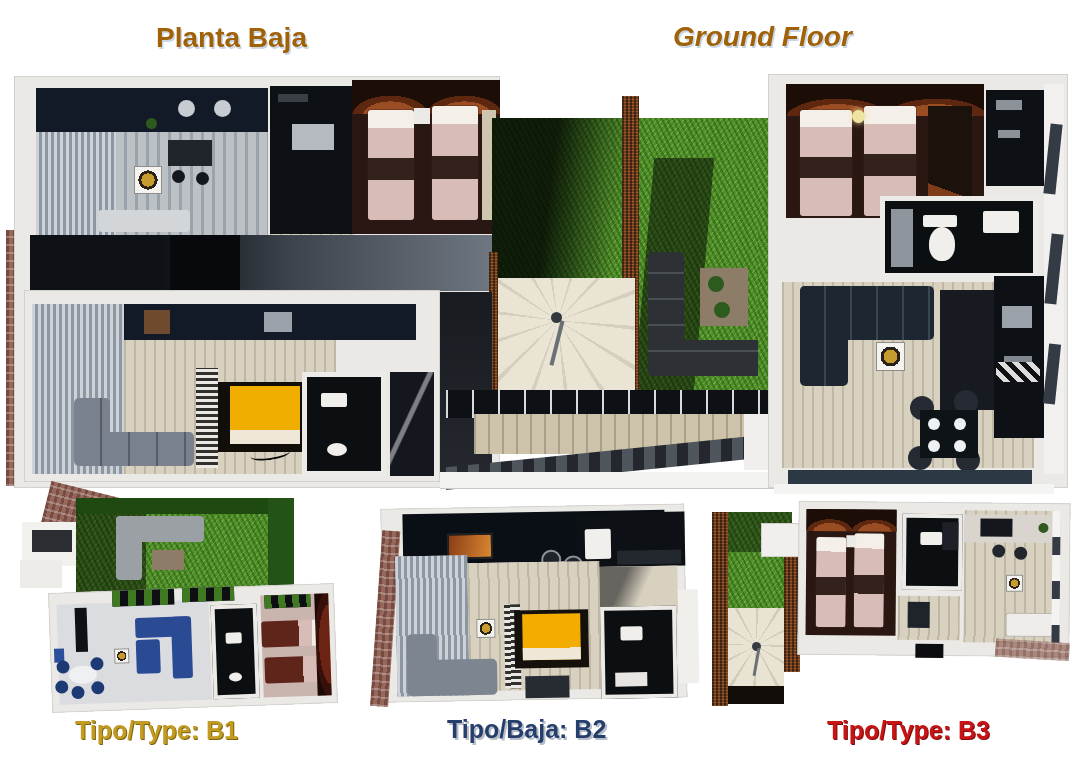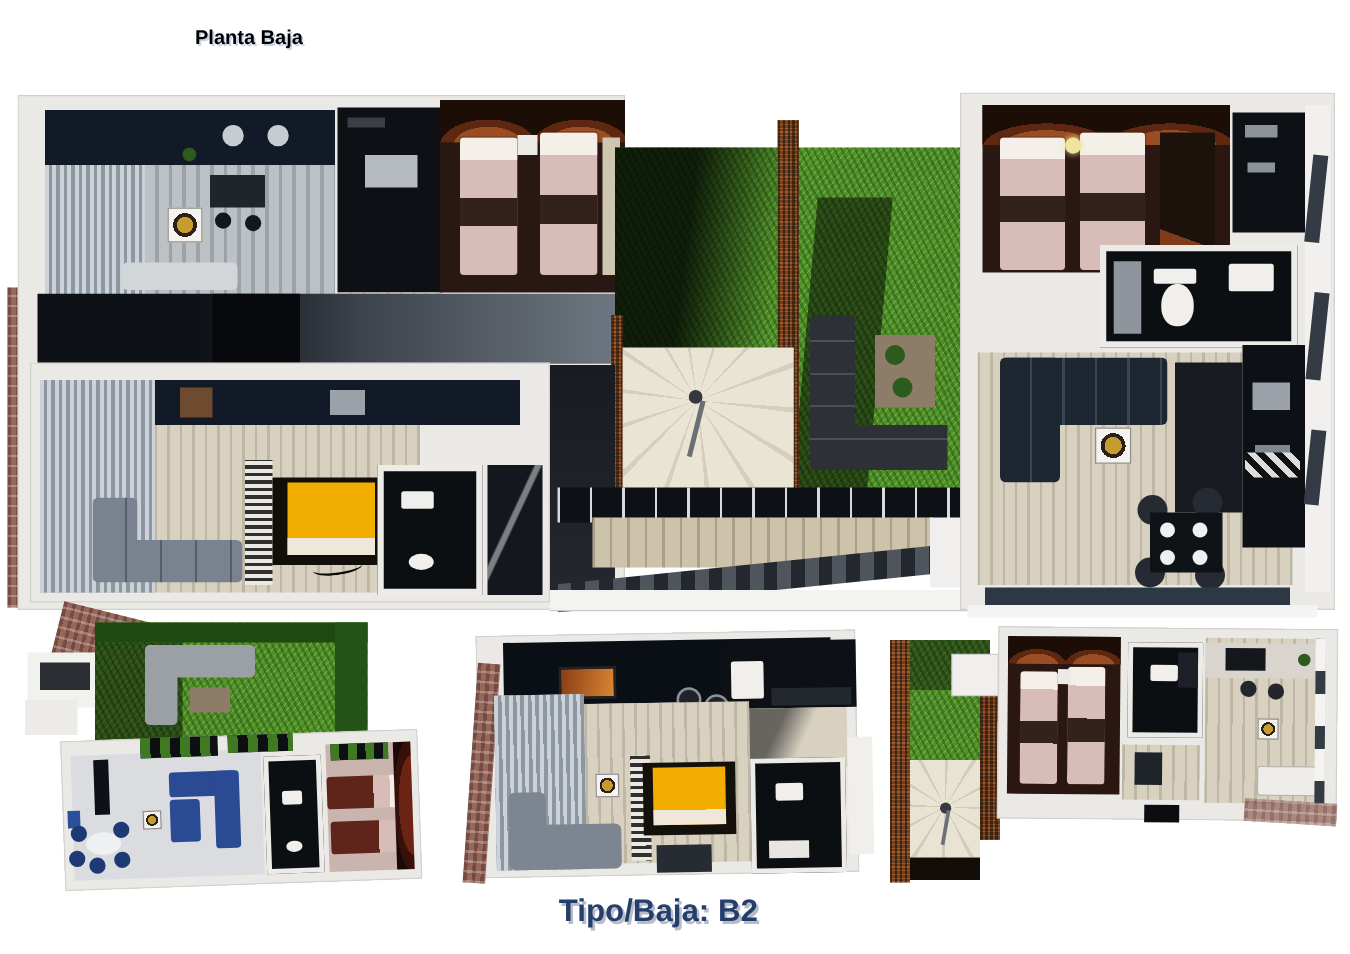--- a/index.html
+++ b/index.html
@@ -1,20 +1,20 @@
 <!DOCTYPE html>
 <html><head>
 <meta charset="utf-8">
 <style>
   html,body{margin:0;padding:0;background:#ffffff;}
   #canvas{position:relative;width:1080px;height:763px;background:#ffffff;overflow:hidden;
           font-family:"Liberation Sans",sans-serif;}
   .a{position:absolute;}
   
-  .title{font-weight:bold;font-size:16px;color:#000000;text-shadow:1.5px 1.5px 0 #c8d6e8;}
+  .title{font-weight:bold;font-size:28px;color:#a16207;text-shadow:1.5px 1.5px 0 #c8d6e8;}
   .title-it{font-style:italic;}
   .typelabel{font-weight:bold;font-size:25px;white-space:nowrap;}
   .lab-b1{color:#c39b20;text-shadow:1px 1px 0 #7d6410;}
   .lab-b2{color:#263e6b;text-shadow:2px 2px 0 #b6bdc8;}
   .lab-b3{color:#c81414;text-shadow:1px 1px 0 #7e0d0d;}
   
   .wall{background:#eae9e6;box-shadow:0 0 0 1px #d2d1ce inset;}
   .grass{background-color:#4e8f28;background-image:
     repeating-linear-gradient(63deg,rgba(20,60,10,.35) 0 2px,rgba(0,0,0,0) 2px 5px),
     repeating-linear-gradient(-49deg,rgba(196,232,120,.28) 0 1px,rgba(0,0,0,0) 1px 4px);}
@@ -51,20 +51,21 @@
     background-image:repeating-linear-gradient(0deg,rgba(0,0,0,0) 0 24px,rgba(160,170,180,.25) 24px 26px);}
   .bathwall{border:5px solid #edebe8;background:#0c0f12;box-sizing:border-box;}
   .white-fixture{background:#f0efec;border-radius:2px;}
 </style>
 </head>
 <body>
 
 <div id="canvas">
 
   <div class="a title" style="left:156px;top:22px;">Planta Baja</div>
+  <div class="a title title-it" style="left:673px;top:21px;">Ground Floor</div>
 
   <div class="a" style="left:0;top:0;width:1080px;height:495px;">
 
     <div class="a brick" style="left:6px;top:230px;width:26px;height:256px;"></div>
 
     <div class="a wall" style="left:14px;top:76px;width:486px;height:412px;">
 
       <div class="a floor-gray" style="left:22px;top:12px;width:232px;height:148px;">
         <div class="a navyk" style="left:0;top:0;width:232px;height:44px;">
           <div class="a" style="left:142px;top:12px;width:17px;height:17px;border-radius:50%;background:#c7ccd2;"></div>
@@ -313,15 +314,17 @@
         <div class="a" style="left:50px;top:36px;width:13px;height:13px;border-radius:50%;background:#22262d;"></div>
         <div class="a artbox" style="left:42px;top:64px;width:15px;height:15px;"></div>
         <div class="a" style="left:42px;top:102px;width:46px;height:22px;background:#efede9;border:1px solid #b9b7b2;border-radius:3px;"></div>
         <div class="a" style="left:88px;top:0;width:8px;height:132px;background:#f4f3f1;background-image:repeating-linear-gradient(0deg,#343b44 0 18px,rgba(0,0,0,0) 18px 44px);"></div>
       </div>
       <div class="a" style="left:118px;top:142px;width:28px;height:14px;background:#0b0d10;"></div>
       <div class="a brick" style="left:198px;top:138px;width:74px;height:18px;opacity:.75;transform:rotate(3deg);"></div>
     </div>
   </div>
 
+  <div class="a typelabel lab-b1" style="left:75px;top:716px;">Tipo/Type: B1</div>
   <div class="a typelabel lab-b2" style="left:447px;top:715px;">Tipo/Baja: B2</div>
+  <div class="a typelabel lab-b3" style="left:827px;top:716px;">Tipo/Type: B3</div>
 
 </div>
 
 </body></html>

